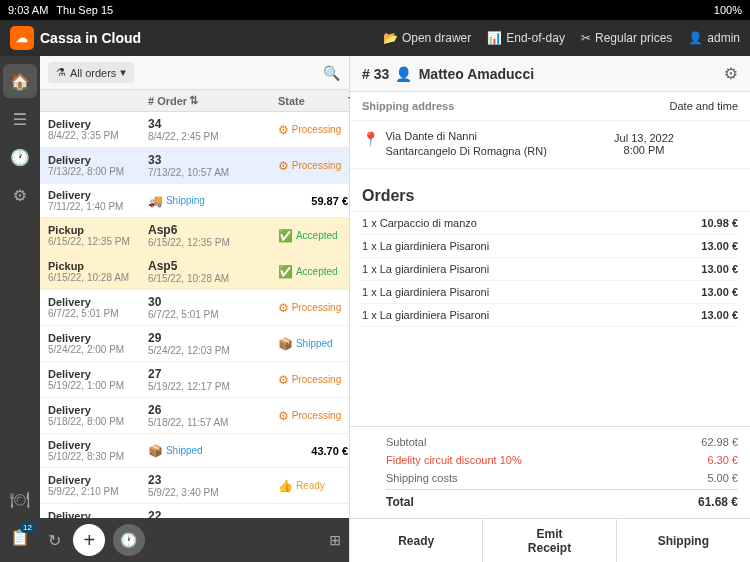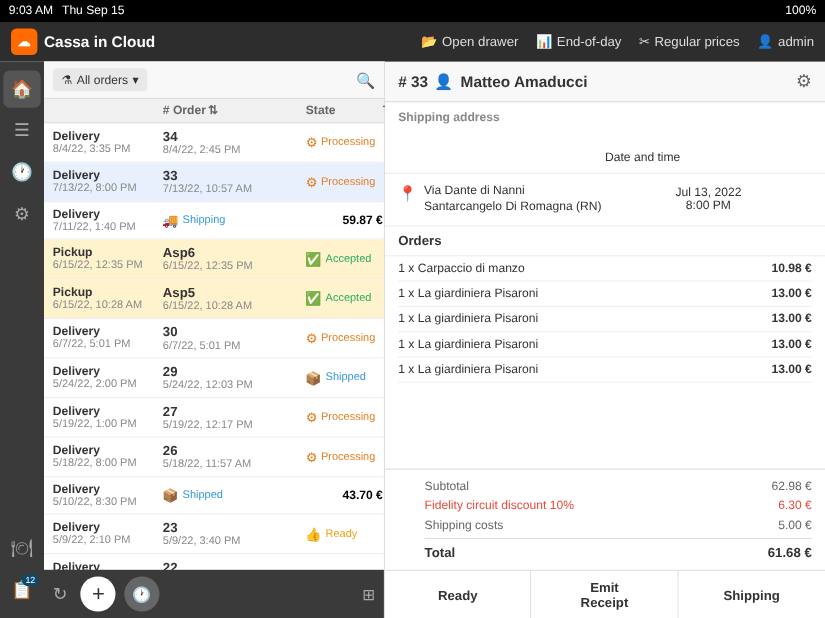--- a/index.html
+++ b/index.html
@@ -185,40 +185,41 @@
     .detail-settings { color: #666; cursor: pointer; font-size: 16px; }
 
     .detail-info-row {
       display: grid;
       grid-template-columns: 1fr 1fr;
       padding: 8px 12px;
       border-bottom: 1px solid #eee;
       font-size: 11px;
     }
     .detail-info-label { color: #888; font-weight: 600; }
-    .detail-info-value { color: #333; font-size: 11px; text-align: left; margin-top: 36px; }
+    .detail-info-value { color: #333; font-size: 11px; text-align: right; }
 
     .detail-address {
       padding: 8px 12px;
       border-bottom: 1px solid #eee;
       display: grid;
       grid-template-columns: 1fr 1fr;
       align-items: center;
     }
     .address-left { display: flex; align-items: flex-start; gap: 6px; }
     .address-icon { color: #e74c3c; font-size: 14px; margin-top: 2px; }
     .address-text { font-size: 11px; color: #333; line-height: 1.4; }
     .address-date { font-size: 11px; color: #333; text-align: center; }
 
     .orders-label {
       padding: 6px 12px;
-      font-size: 12px;
+      font-size: 16px;
       font-weight: 700;
       color: #333;
       border-bottom: 1px solid #eee;
+      margin-top: 12px;
     }
 
     .order-items { flex: 1; overflow-y: auto; padding: 0 12px; }
     .order-item {
       display: flex;
       justify-content: space-between;
       padding: 5px 0;
       border-bottom: 1px solid #f0f0f0;
       font-size: 11px;
     }

